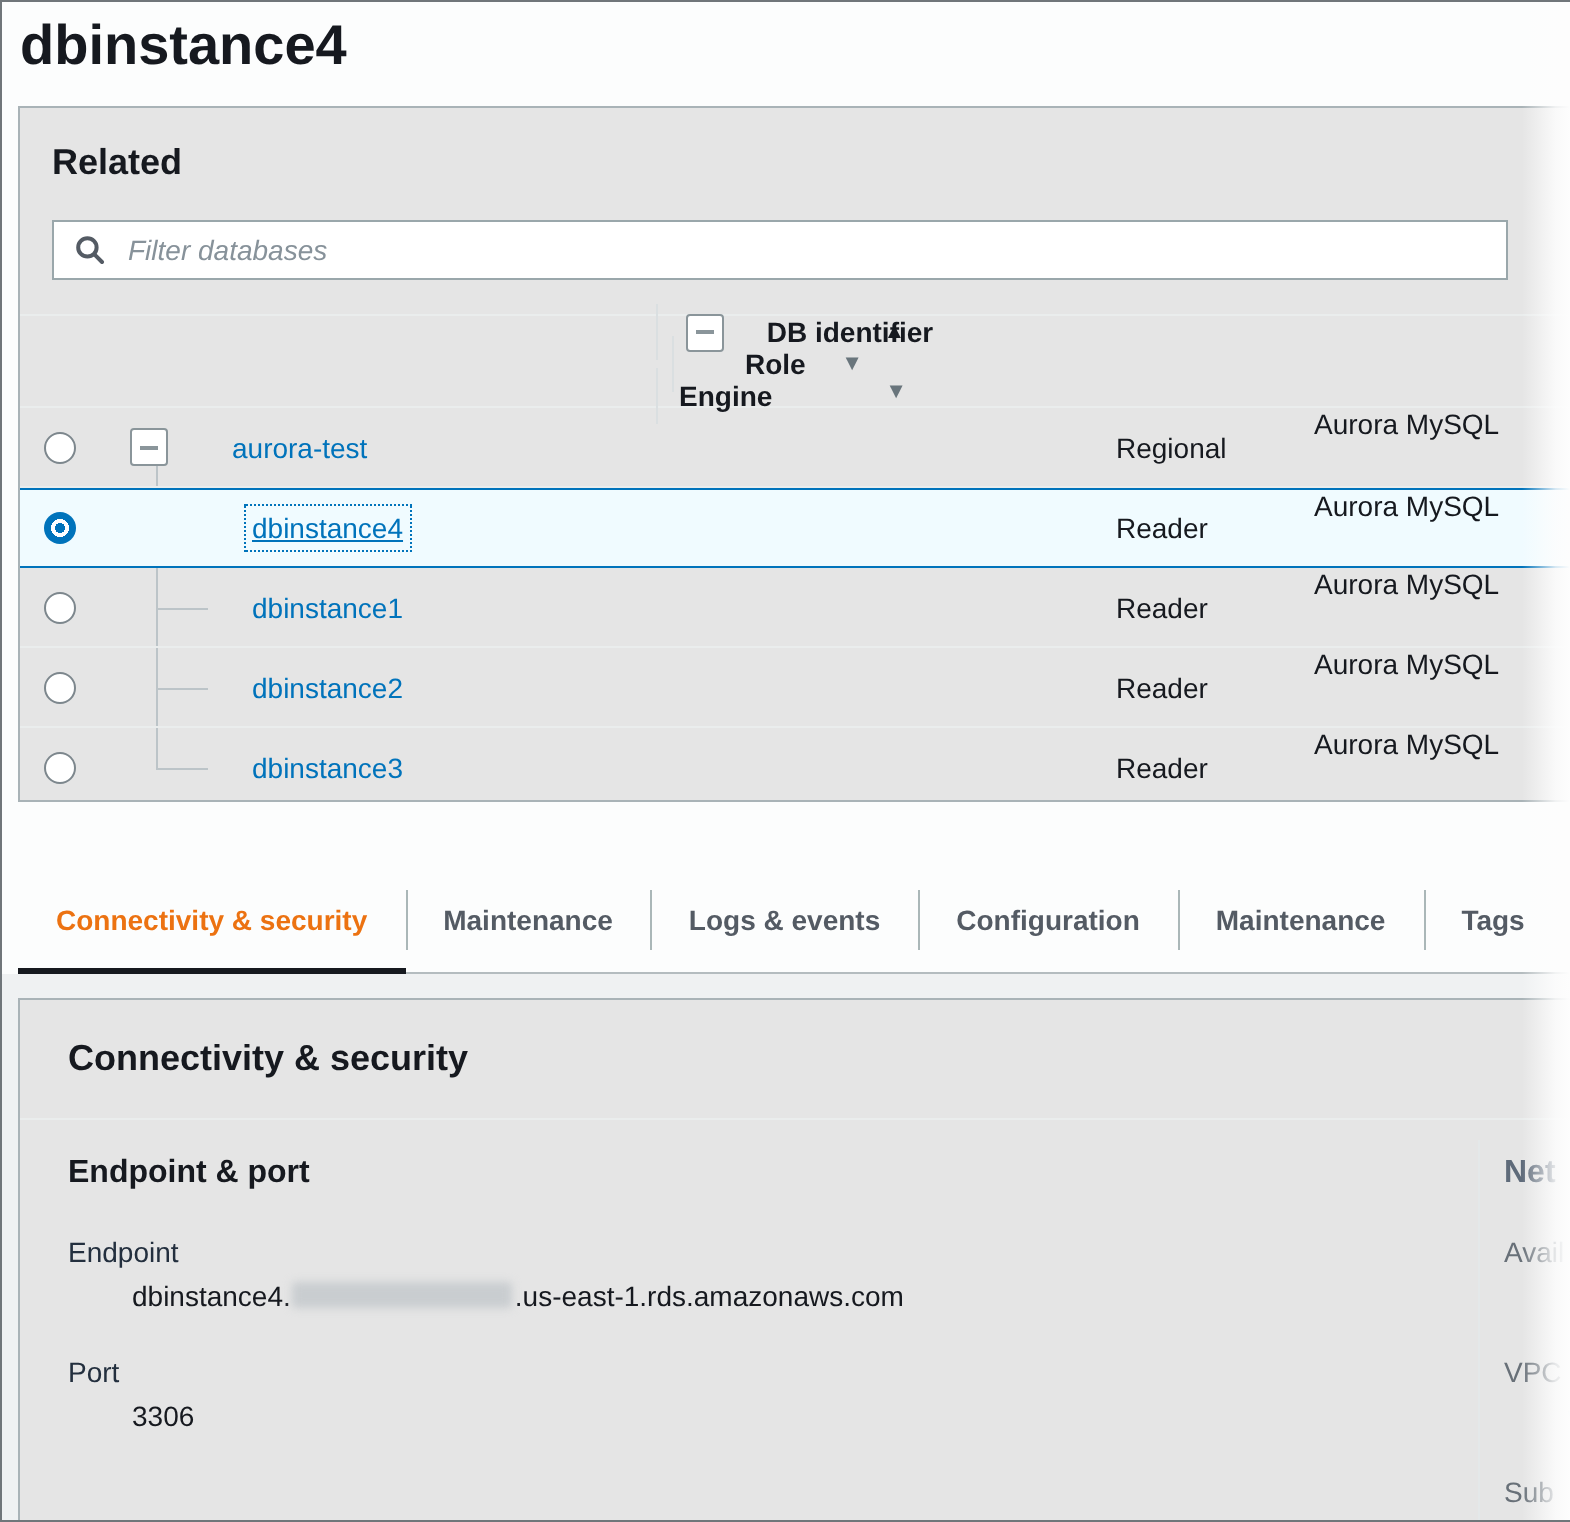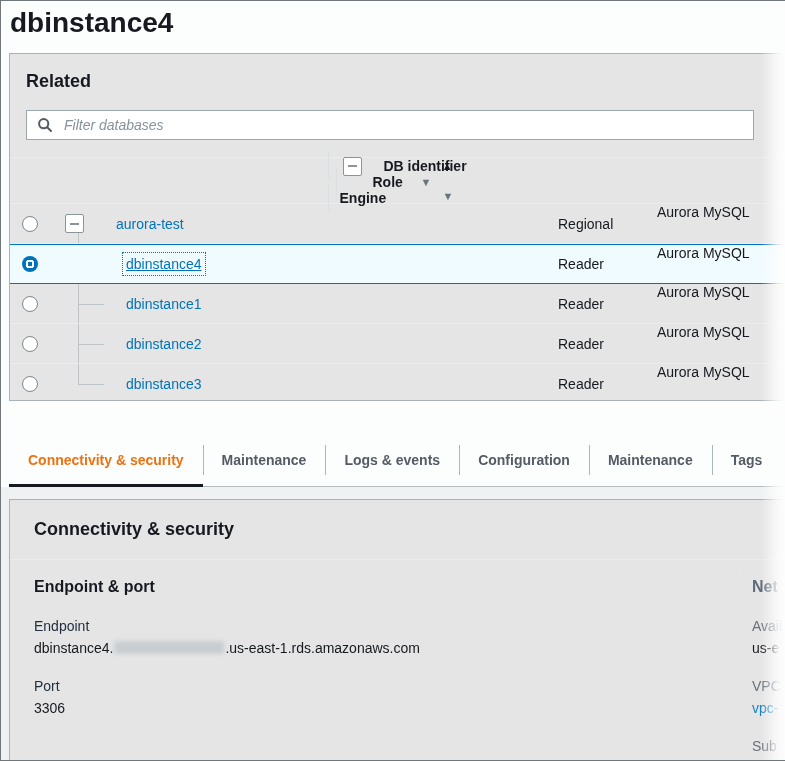--- a/index.html
+++ b/index.html
@@ -80,21 +80,21 @@
   .d-head{height:59px;border-bottom:1px solid #eaeded;display:flex;align-items:center;padding-left:24px;
           font-size:18px;font-weight:700;}
   .d-body{position:absolute;top:60px;left:0;right:0;bottom:0;}
   .vdiv{position:absolute;left:729px;top:10px;bottom:-10px;width:1px;background:#e4e8e9;}
   .col-left{position:absolute;left:24px;top:18px;}
   .col-right{position:absolute;left:742px;top:18px;width:220px;}
   .sec-title{font-size:16px;font-weight:700;margin:0;}
   .col-right .sec-title{color:#5f6b7a;}
   .fld-label{margin-top:22px;font-size:14px;color:#232f3e;}
   .col-right .fld-label{color:#687078;}
-  .fld-value{margin-top:6px;font-size:14px;color:#16191f;white-space:nowrap;}
+  .fld-value{margin-top:6px;font-size:14px;color:#16191f;white-space:nowrap;margin-left:32px;}
   .fld-value.link{color:#1a82c6;cursor:pointer;}
   .redact{display:inline-block;width:110px;height:13px;background:#c9cdd0;border-radius:2px;
           filter:blur(2px);vertical-align:-1px;margin:0 1px;}
 </style>
 </head>
 <body>
 
 <div class="lower-bg"></div>
 
 <h1 class="page-title">dbinstance4</h1>

